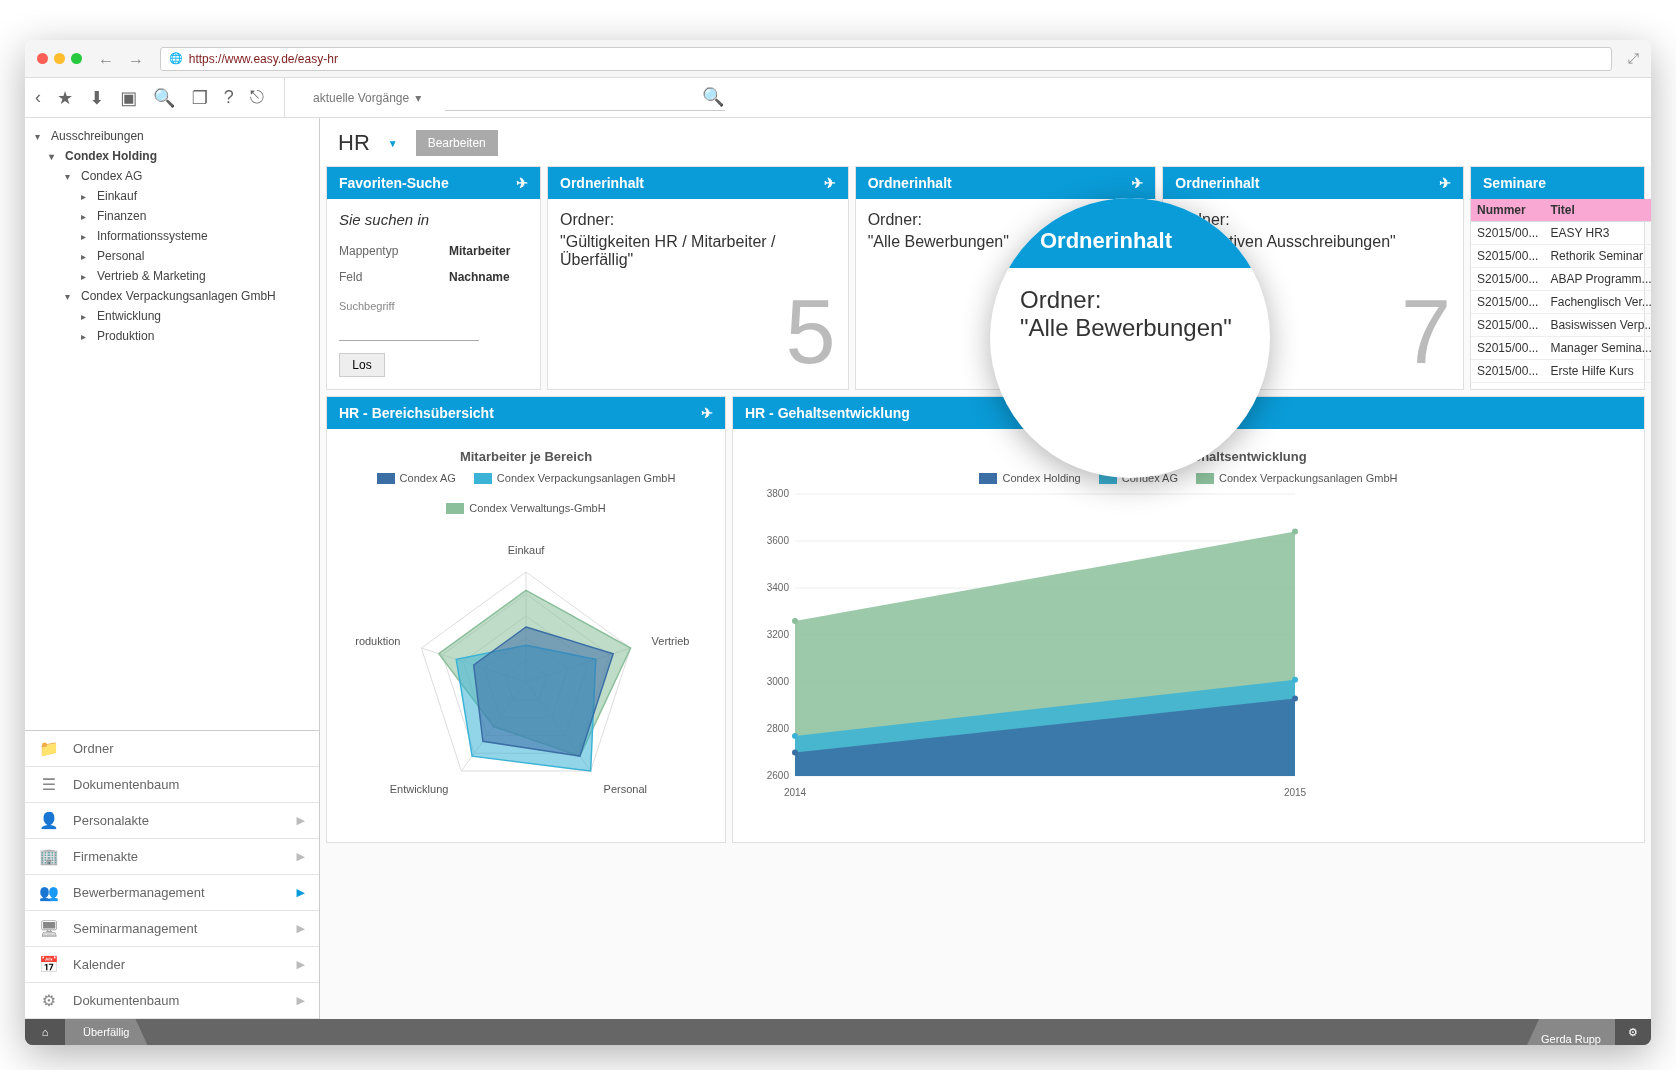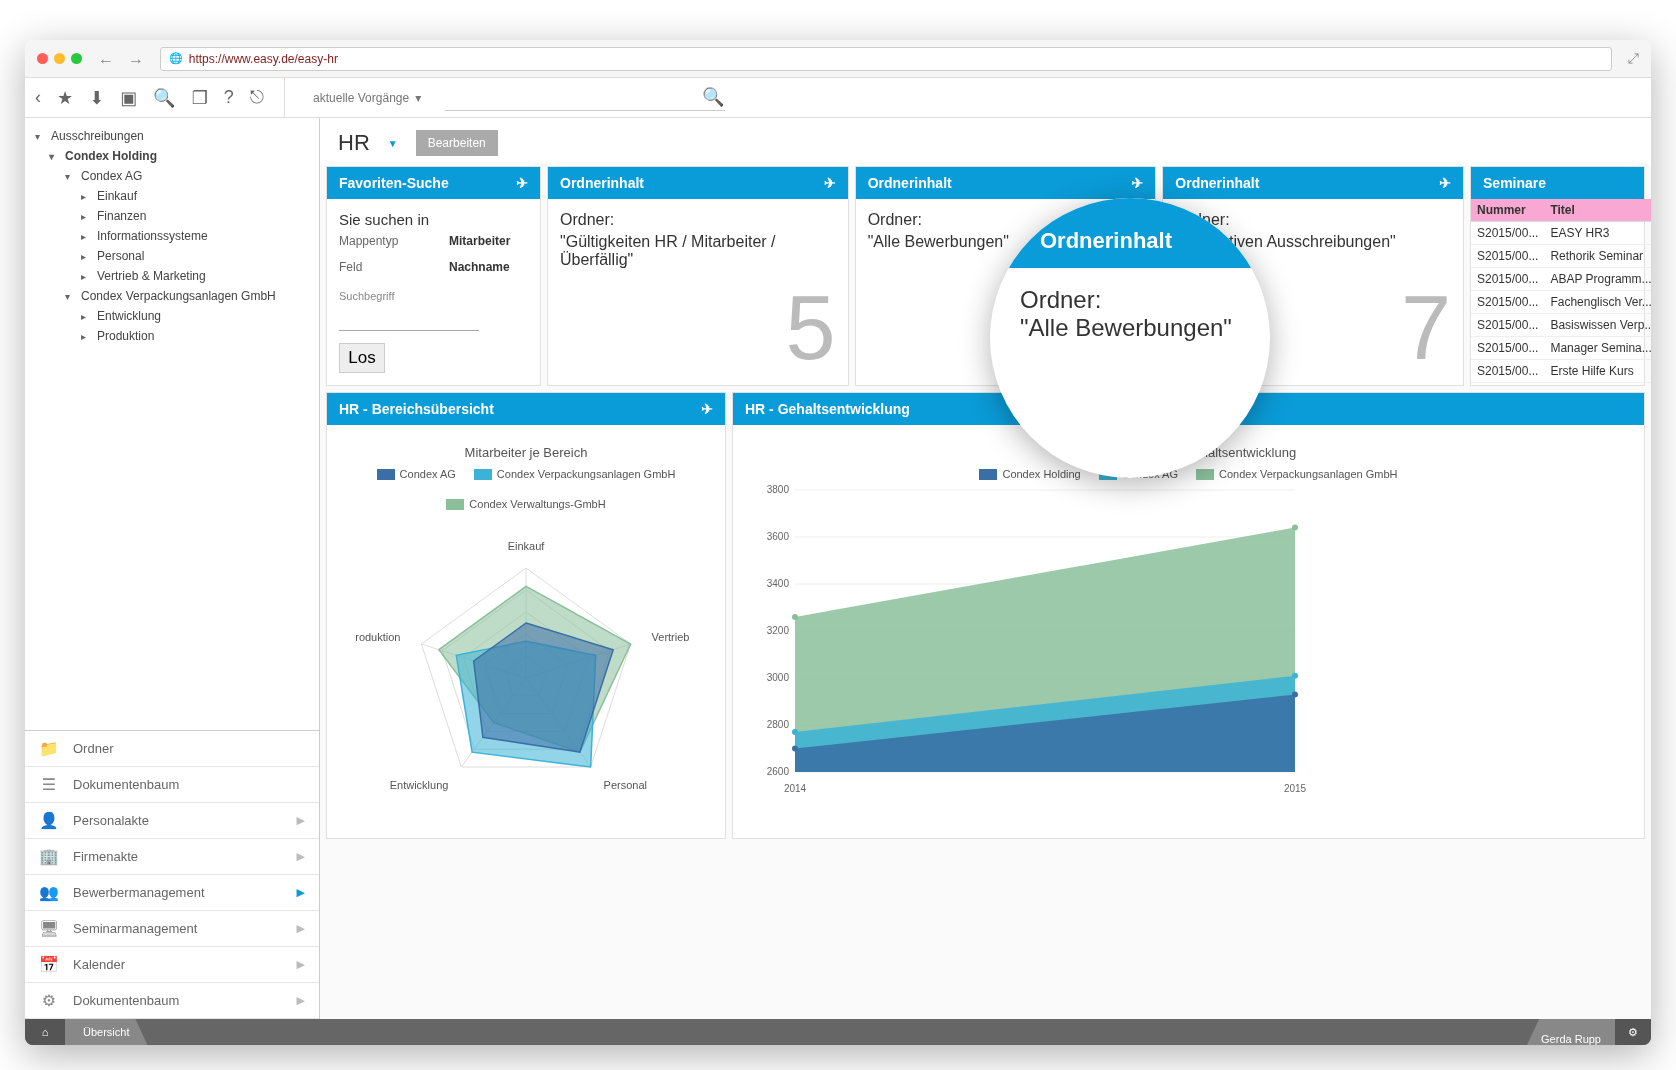--- a/index.html
+++ b/index.html
@@ -49,25 +49,25 @@
 .card-header { background: #0a9cd8; color: #fff; padding: 8px 12px; font-size: 14px; font-weight: bold; display: flex; align-items: center; justify-content: space-between; }
 .card-header .icon { font-size: 14px; }
 .card-body { padding: 12px; flex: 1; display: flex; flex-direction: column; }
 .folder-label { font-size: 16px; color: #333; margin-bottom: 4px; }
 .folder-quote { font-size: 16px; color: #333; }
 .big-num { font-size: 90px; color: #bbb; text-align: right; margin-top: auto; line-height: 1; font-weight: 300; }
 .form-row { display: flex; gap: 30px; font-size: 12px; margin: 6px 0; }
 .form-row .lbl { color: #666; width: 80px; }
 .form-row .val { font-weight: bold; }
 .search-field { border: none; border-bottom: 1px solid #aaa; width: 140px; outline: none; font-size: 12px; margin-top: 14px; }
-.btn-los { margin-top: 12px; padding: 4px 1px; background: #eee; border: 1px solid #ccc; cursor: pointer; font-size: 17px; width: 46px; }
+.btn-los { margin-top: 12px; padding: 4px 1px; background: #eee; border: 1px solid #ccc; cursor: pointer; font-size: 12px; width: 46px; }
 .table { width: 100%; font-size: 12px; border-collapse: collapse; }
 .table th { text-align: left; font-weight: bold; padding: 4px 6px; background: #f9a8d4; border-bottom: 1px solid #ddd; }
 .table td { padding: 4px 6px; border-bottom: 1px solid #eee; white-space: nowrap; overflow: hidden; text-overflow: ellipsis; }
-.chart-title { text-align: center; font-size: 13px; font-weight: normal; color: #555; margin: 8px 0; }
+.chart-title { text-align: center; font-size: 13px; font-weight: bold; color: #555; margin: 8px 0; }
 .legend { display: flex; justify-content: center; gap: 18px; font-size: 11px; color: #555; flex-wrap: wrap; }
 .legend .item { display: flex; align-items: center; gap: 5px; }
 .swatch { width: 18px; height: 11px; }
 .footer { height: 26px; background: #666; display: flex; align-items: center; color: #fff; font-size: 11px; }
 .footer .home { background: #555; width: 40px; height: 100%; display: flex; align-items: center; justify-content: center; }
 .footer .tab { background: #888; padding: 0 18px; height: 100%; display: flex; align-items: center; clip-path: polygon(0 0, calc(100% - 12px) 0, 100% 100%, 0 100%); }
 .footer .user { margin-left: auto; background: #888; padding: 0 14px; height: 100%; display: flex; align-items: flex-end; clip-path: polygon(12px 0, 100% 0, 100% 100%, 0 100%); }
 .footer .gear { background: #555; width: 36px; height: 100%; display: flex; align-items: center; justify-content: center; }
 .zoom-bubble { position: absolute; top: 80px; left: 670px; width: 280px; height: 280px; border-radius: 50%; background: #fff; box-shadow: 0 6px 30px rgba(0,0,0,0.3); overflow: hidden; z-index: 50; }
 .zoom-header { background: #0a9cd8; color: #fff; font-size: 22px; font-weight: bold; padding: 30px 30px 14px 50px; }
@@ -219,21 +219,21 @@
         </div>
 
         <div class="dash">
           <div class="row">
             <div class="card" style="flex:0 0 215px">
               <div class="card-header">
                 <span>Favoriten-Suche</span>
                 <span class="icon">✈</span>
               </div>
               <div class="card-body">
-                <div style="font-size:15px;">Sie suchen in</div>
+                <div style="font-size:15px;margin-bottom:10px;font-style:italic;">Sie suchen in</div>
                 <div class="form-row">
                   <span class="lbl">Mappentyp</span>
                   <span class="val">Mitarbeiter</span>
                 </div>
                 <div class="form-row">
                   <span class="lbl">Feld</span>
                   <span class="val">Nachname</span>
                 </div>
                 <div style="font-size:11px;color:#888;margin-top:10px;">Suchbegriff</div>
                 <input class="search-field" type="text" style="">
@@ -427,21 +427,21 @@
             <div class="line">Ordner:</div>
             <div class="line">"Alle Bewerbungen"</div>
           </div>
         </div>
       </div>
     </div>
 
     <div class="footer">
       <div class="home">⌂</div>
       <div class="tab">
-          <span>Übersicht</span>
+          <span>Überfällig</span>
         </div>
       <div class="user">
           <span>Gerda Rupp</span>
         </div>
       <div class="gear">⚙</div>
     </div>
   </div>
 </div>
 
 </body></html>

